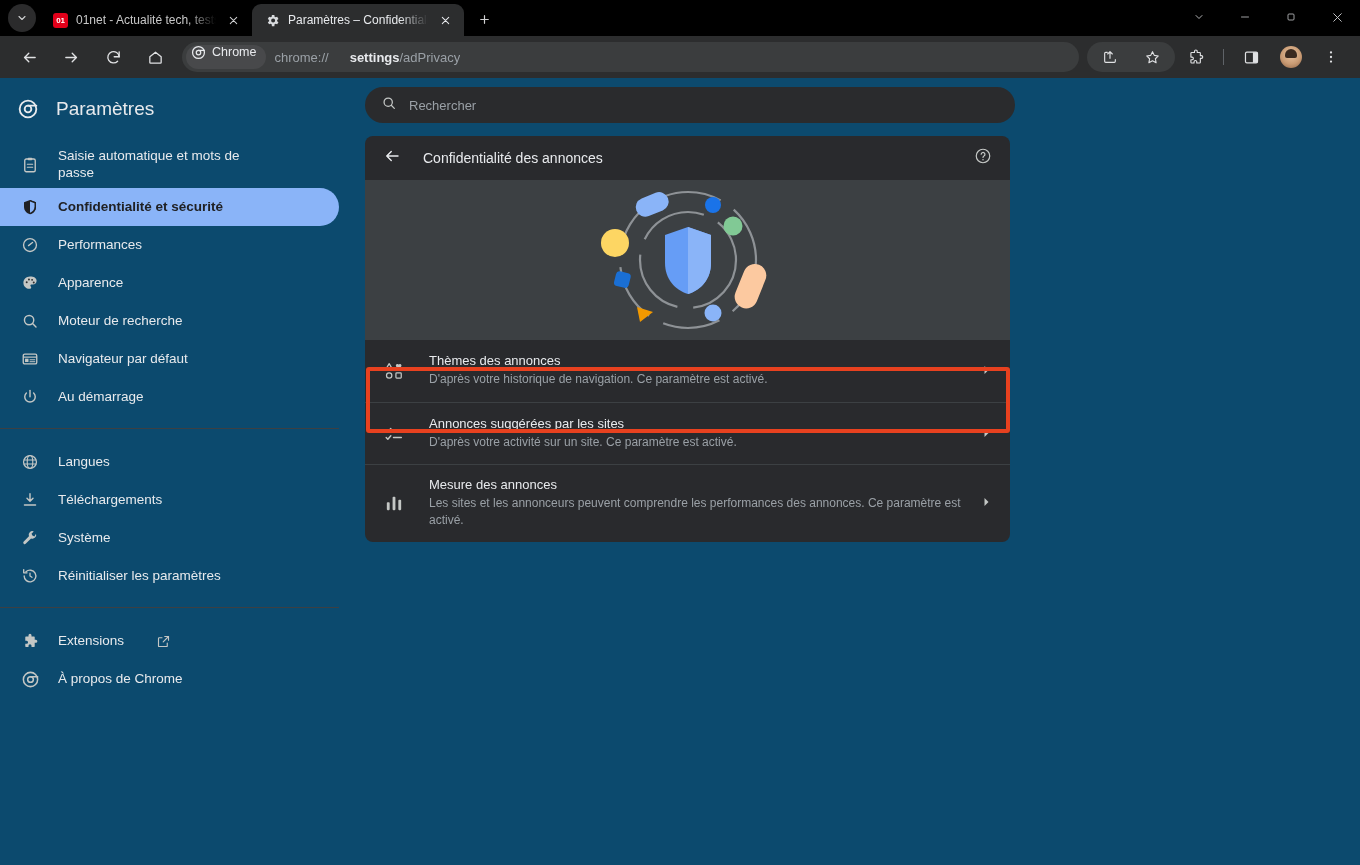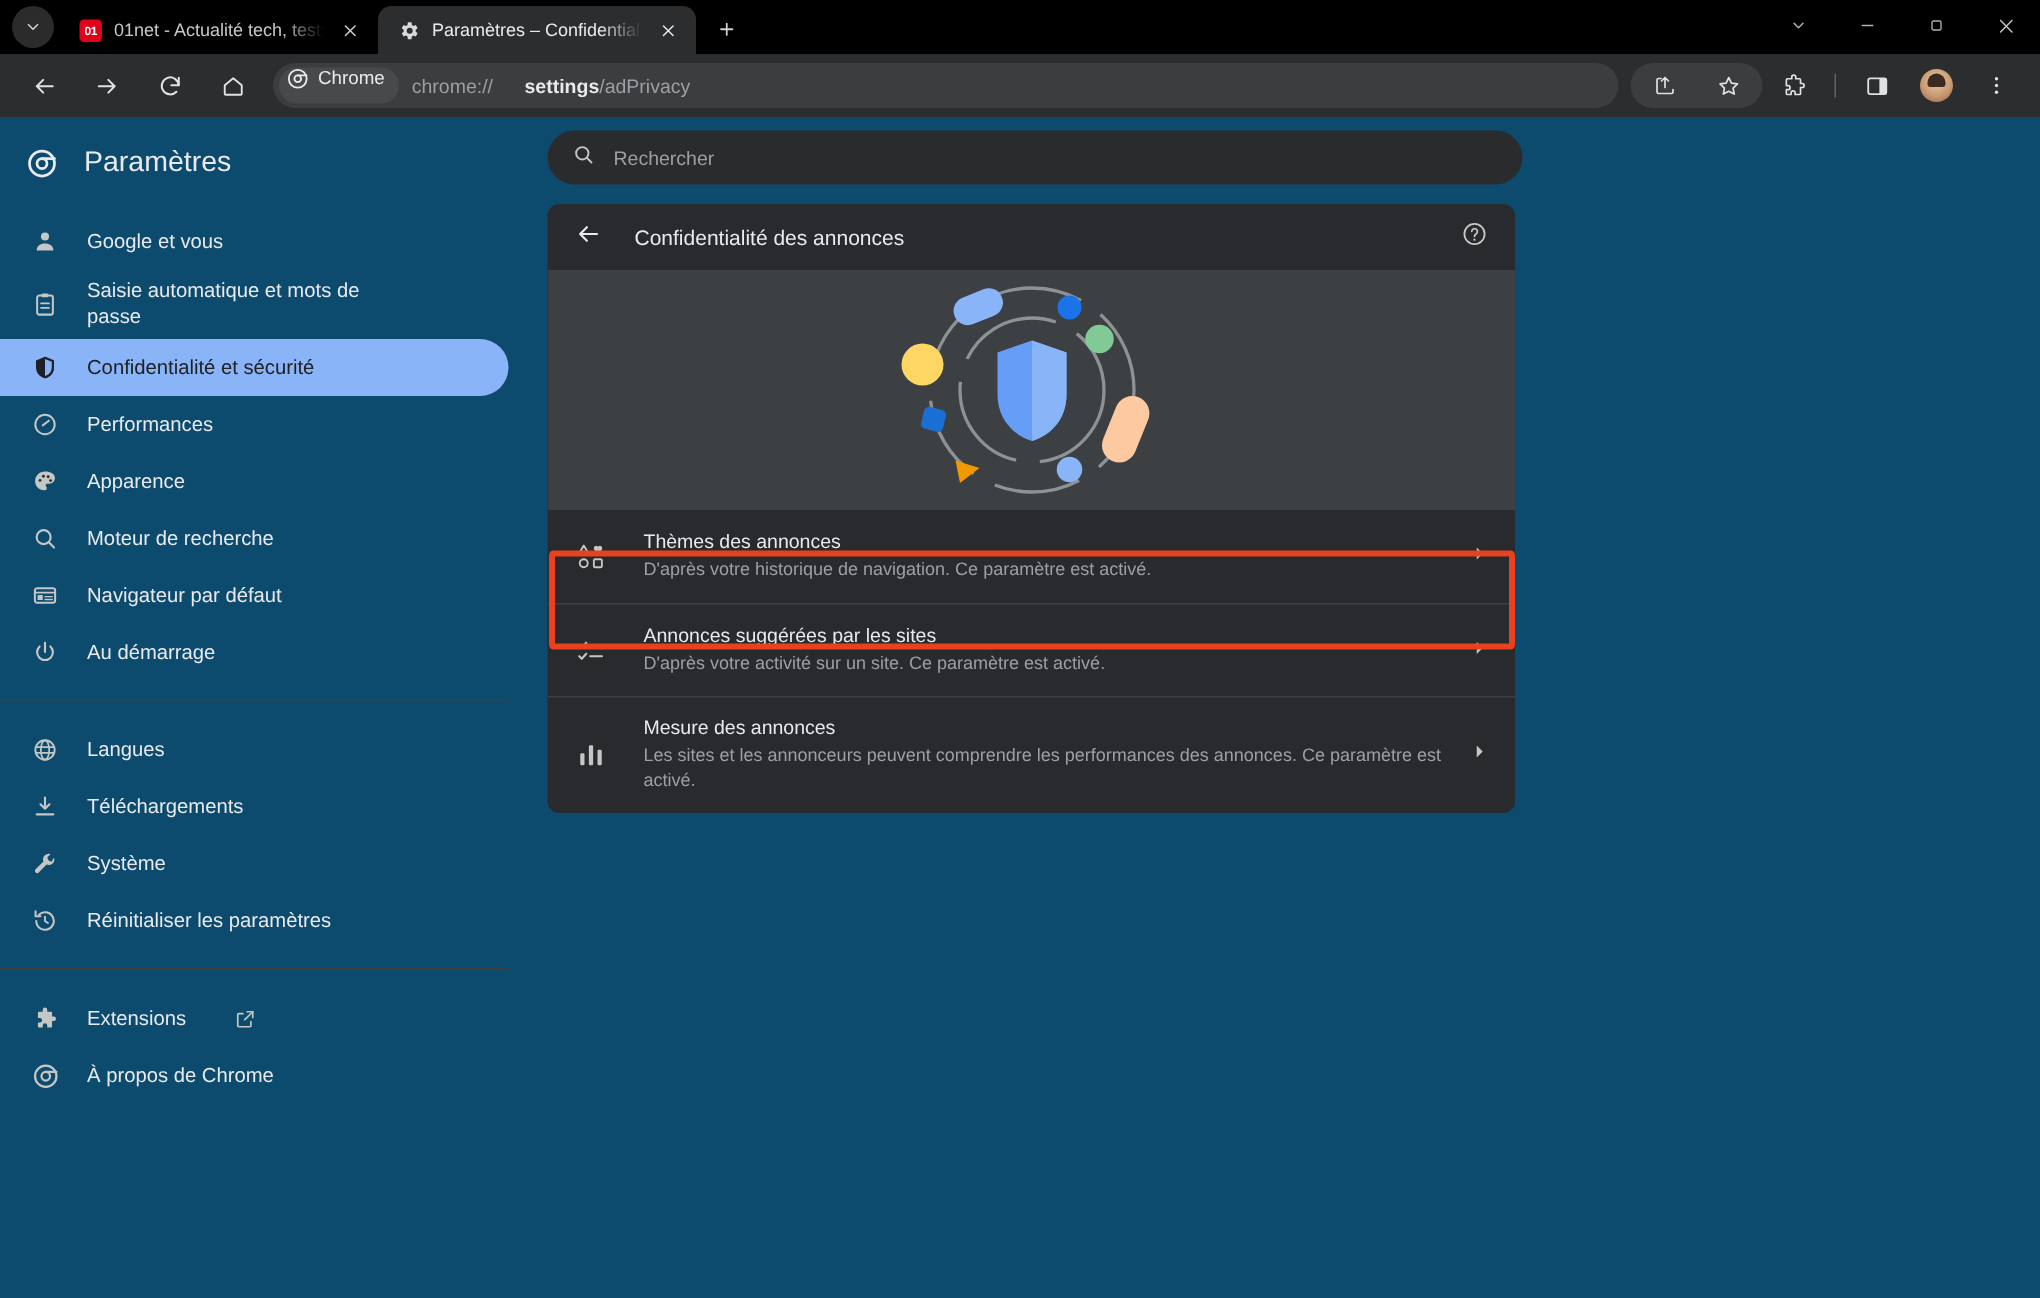--- a/index.html
+++ b/index.html
@@ -112,21 +112,21 @@
   }
   .brand-title { font-size: 19px; color: #e8eaed; font-weight: 400; }
   .nav { padding-top: 2px; }
   .nav-item {
     display: flex; align-items: center; gap: 18px;
     height: 38px; margin: 0 26px 0 0;
     border-radius: 0 19px 19px 0; padding-left: 20px;
     color: #e8eaed; font-size: 13.5px;
   }
   .nav-item.tall { height: 46px; }
-  .nav-item.active { background: #8ab4f8; color: #202124; font-weight: 400; }
+  .nav-item.active { background: #8ab4f8; color: #202124; font-weight: 700; }
   .nav-icon { width: 20px; height: 20px; flex: 0 0 auto; display: flex; align-items: center; justify-content: center; }
   .nav-label { line-height: 1.25; }
   .nav-sep { height: 1px; background: #3c4043; margin: 12px 26px 12px 0; }
   .ext-link { margin-left: 14px; display: flex; align-items: center; }
 
   
   .main { flex: 1 1 auto; padding-right: 0; }
   .searchbar-row { height: 38px; display: flex; align-items: center; padding-top: 16px; }
   .searchbar {
     width: 650px; height: 36px; background: #2a2b2d;
@@ -328,29 +328,20 @@
           <circle cx="12" cy="12" r="10" fill="none" stroke="#e8eaed" stroke-width="2.2"></circle>
           <circle cx="12" cy="12" r="4" fill="none" stroke="#e8eaed" stroke-width="2.2"></circle>
           <path d="M12 8h10" stroke="#e8eaed" stroke-width="2.2" stroke-linecap="round"></path>
         </svg>
       </span>
       <span class="brand-title">Paramètres</span>
     </div>
 
     <div class="nav">
 
-      <div class="nav-item">
-        <span class="nav-icon">
-          <svg width="18" height="18" viewBox="0 0 24 24">
-              <circle cx="12" cy="7.5" r="3.6" fill="#c4c7c5"></circle>
-              <path d="M4.5 20c0-4 3.4-6.2 7.5-6.2S19.5 16 19.5 20z" fill="#c4c7c5"></path>
-            </svg>
-        </span>
-        <span class="nav-label">Google et vous</span>
-      </div>
 
       <div class="nav-item tall">
         <span class="nav-icon">
           <svg width="18" height="18" viewBox="0 0 24 24">
             <rect x="5" y="4" width="14" height="17" rx="2" fill="none" stroke="#c4c7c5" stroke-width="1.8"></rect>
             <rect x="9" y="2.2" width="6" height="3.4" rx="1" fill="#c4c7c5"></rect>
             <path d="M8.5 11h7M8.5 15h7" stroke="#c4c7c5" stroke-width="1.6" stroke-linecap="round"></path>
           </svg>
         </span>
         <span class="nav-label" style="max-width:185px;">Saisie automatique et mots de passe</span>

